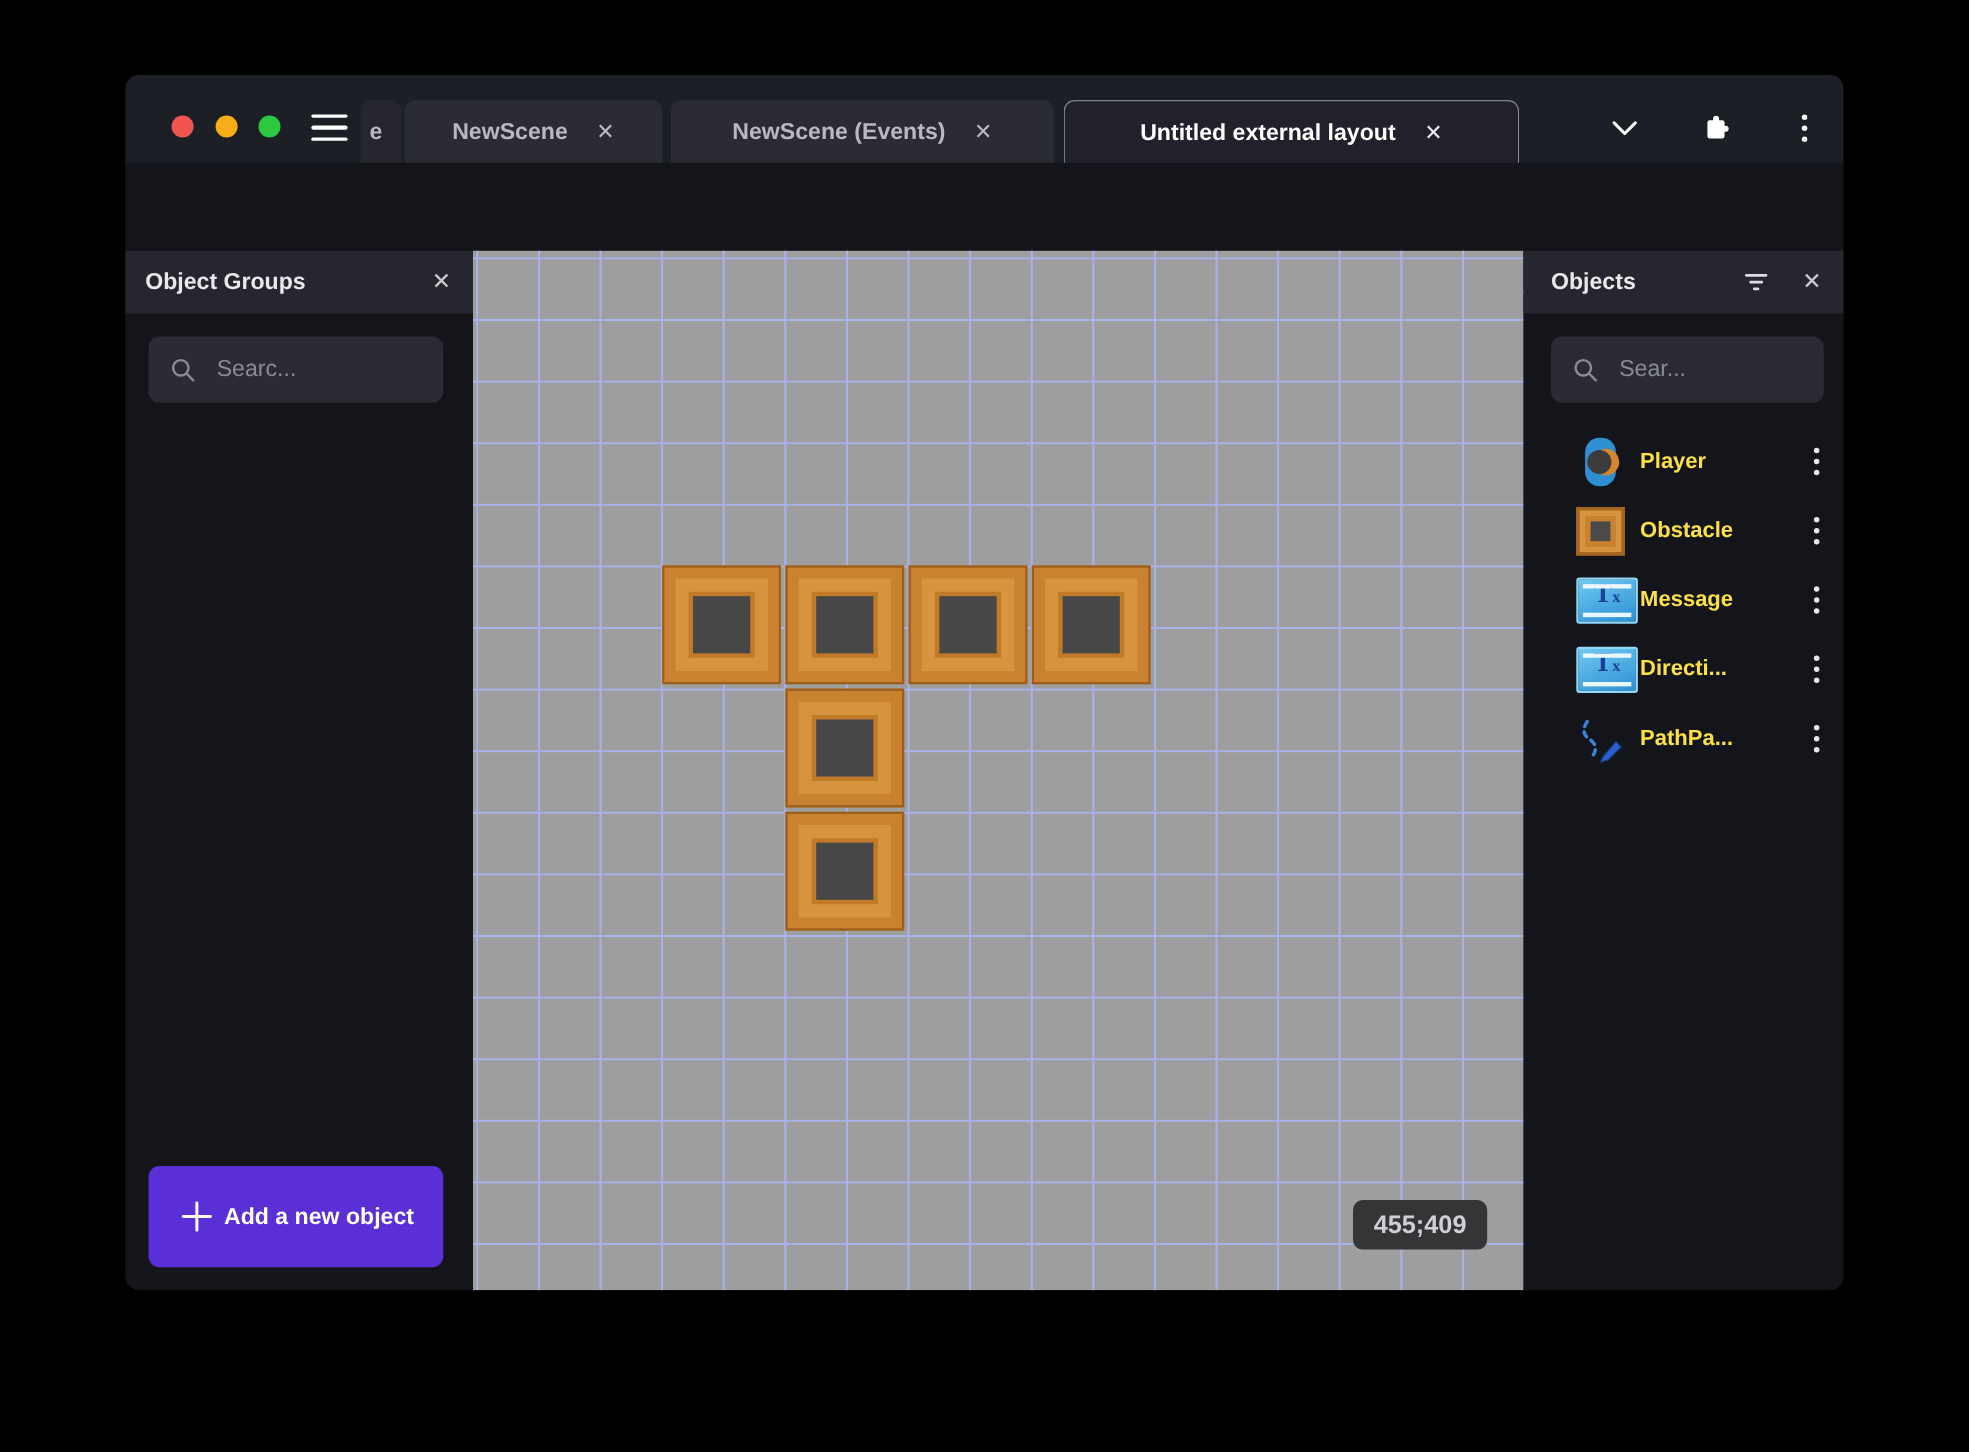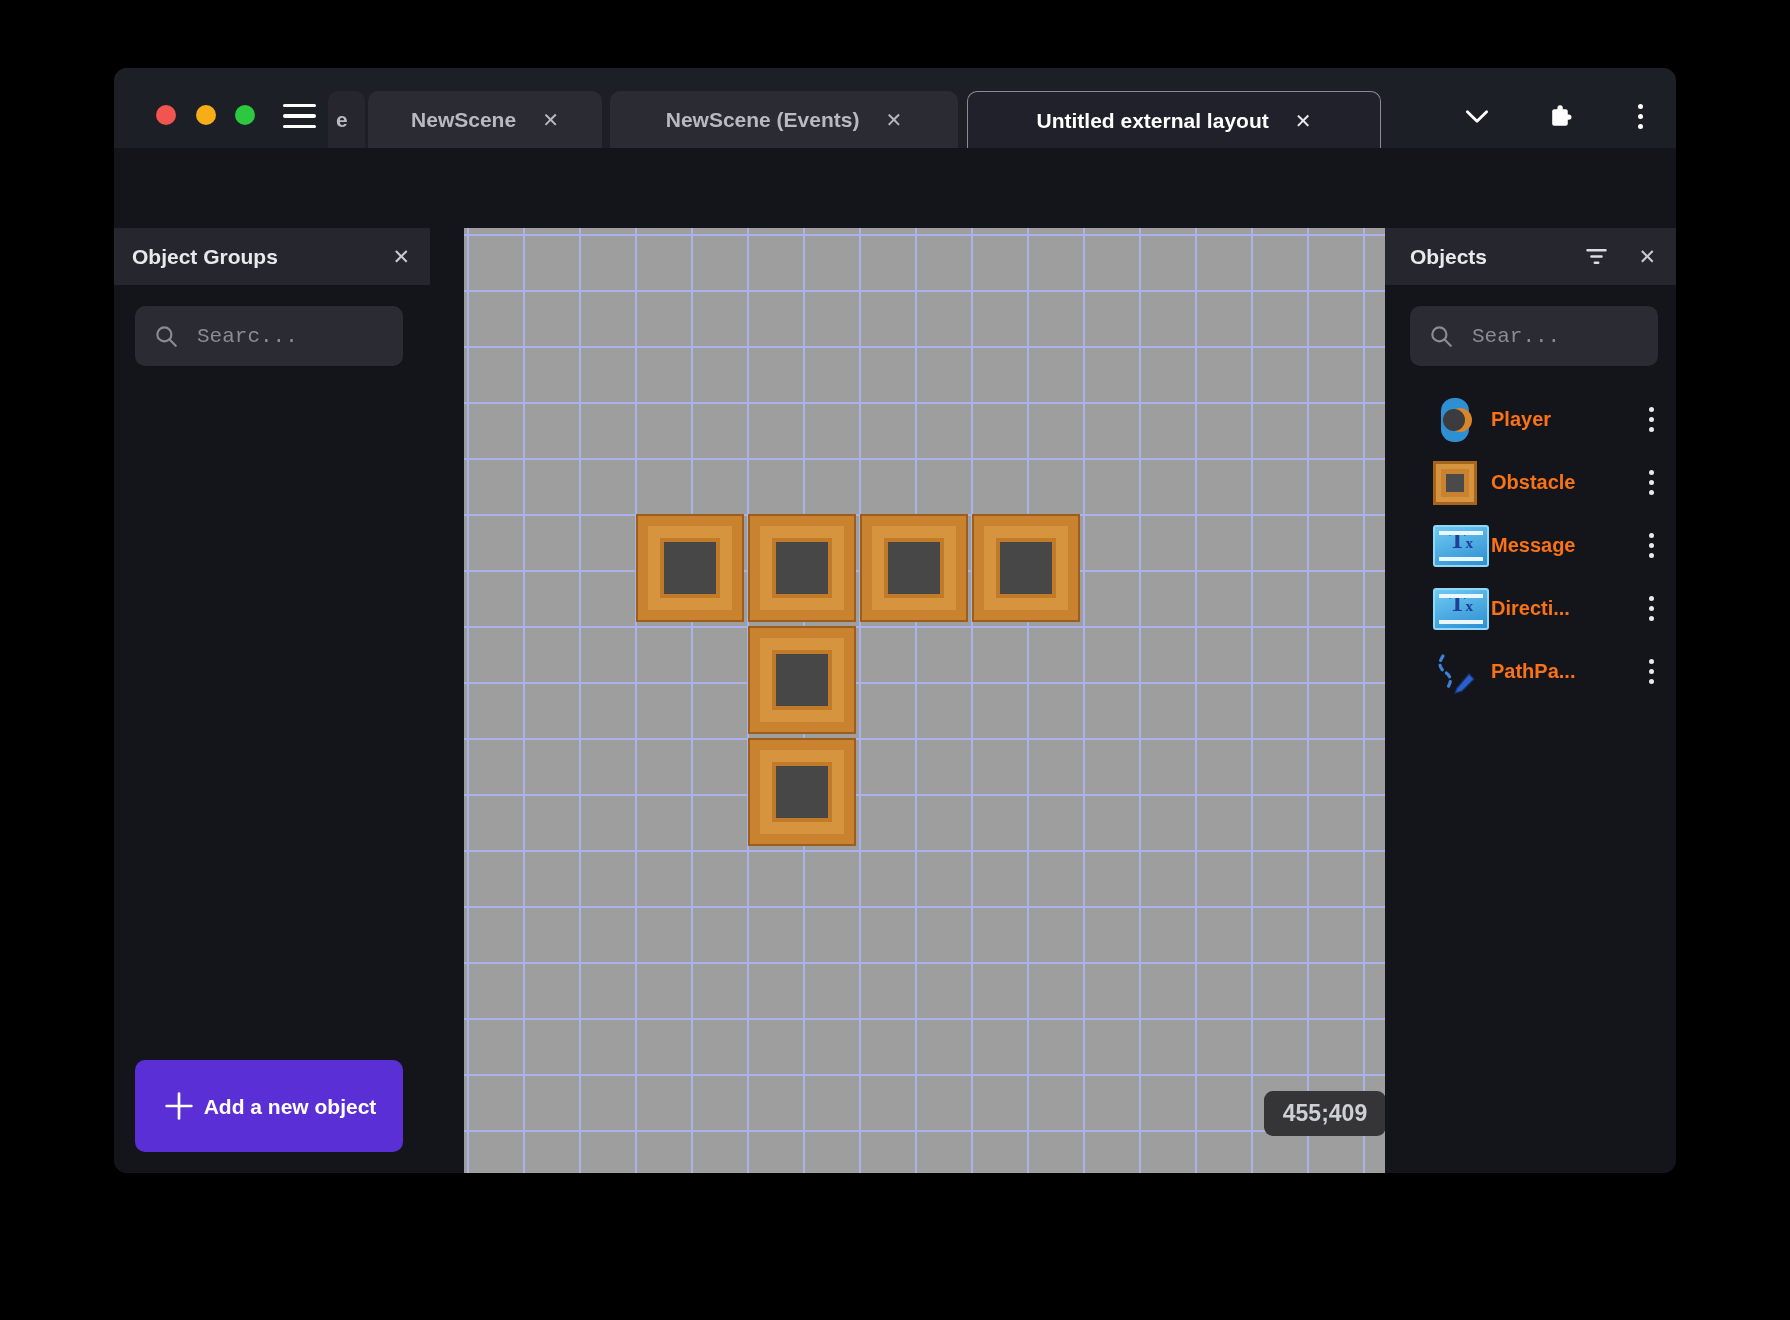--- a/index.html
+++ b/index.html
@@ -49,49 +49,49 @@
   .panel-right{left:1271px;width:291px;}
   .panel-header{position:absolute;left:0;top:0;width:100%;height:57px;background:#26272e;display:flex;align-items:center;box-sizing:border-box;}
   .panel-title{font-size:21px;font-weight:600;color:#e8e9ec;}
   .panel-left .panel-header{padding:0 20px 0 18px;justify-content:center;}
   .panel-right .panel-header{padding:0 20px 0 25px;}
   .hdr-x{margin-left:auto;color:#c9cacd;font-size:21px;cursor:pointer;}
   .hdr-filter{margin-left:auto;margin-right:28px;color:#dcdde2;cursor:pointer;display:grid;place-items:center;}
   .searchbox{position:absolute;top:78px;height:60px;background:#2a2b33;border-radius:10px;display:flex;align-items:center;gap:16px;padding:0 18px;box-sizing:border-box;}
   .panel-left .searchbox{left:21px;width:268px;}
   .panel-right .searchbox{left:25px;width:248px;}
-  .searchbox input{background:transparent;border:none;outline:none;color:#c8c9cf;font-size:21px;width:100%;font-family:Liberation Mono, monospace;}
+  .searchbox input{background:transparent;border:none;outline:none;color:#c8c9cf;font-size:21px;width:100%;font-family:Liberation Sans, sans-serif;}
   .searchbox input::placeholder{color:#8b8c93;opacity:1;}
   .search-glyph{color:#8b8c93;display:grid;place-items:center;}
   .add-btn{position:absolute;top:832px;height:92px;background:#5b2fd6;border-radius:10px;color:#fff;display:flex;align-items:center;cursor:pointer;}
   .panel-left .add-btn{left:21px;width:268px;}
   .panel-right .add-btn{left:25px;width:248px;}
   .add-btn .plus{margin-left:26px;display:grid;place-items:center;}
   .add-btn .btn-label{flex:1;text-align:center;font-size:21px;font-weight:700;line-height:37px;padding:0 26px 0 6px;}
   
   .obj-list{position:absolute;left:0;top:160px;width:100%;}
   .obj-row{height:63px;display:flex;align-items:center;padding-left:48px;box-sizing:border-box;cursor:pointer;}
   .obj-icon{width:44px;height:46px;position:relative;flex:0 0 auto;}
-  .obj-name{margin-left:14px;font-size:20px;font-weight:600;color:#f97316;}
+  .obj-name{margin-left:14px;font-size:20px;font-weight:600;color:#fde047;}
   .row-kebab{margin-left:auto;margin-right:22px;color:#e8e9ec;cursor:pointer;}
   .p-body{position:absolute;left:8px;top:1px;width:28px;height:44px;background:#2e8fd3;border-radius:13px;}
   .p-ring{position:absolute;left:15px;top:11px;width:24px;height:24px;border-radius:50%;background:#d8862c;}
   .p-head{position:absolute;left:10px;top:12px;width:22px;height:22px;border-radius:50%;background:#3c3c3e;}
   .obsticon{width:44px;height:44px;box-sizing:border-box;background:#c9822f;border:3px solid #a4661f;box-shadow:inset 0 0 0 5px #d7943e;position:relative;}
   .obsticon::after{content:"";position:absolute;inset:10px;background:#4a4a4a;}
   .txicon{width:56px;height:42px;background:linear-gradient(160deg,#6ec9f2,#2e8fd2);border:2px solid #8fd8f8;border-radius:3px;box-sizing:border-box;
     display:flex;align-items:flex-start;justify-content:center;position:relative;}
   .txicon .bar{position:absolute;left:4px;right:4px;height:4px;background:#eaf7fe;}
   .txicon .bar.top{top:4px;} .txicon .bar.bot{bottom:4px;}
   .tx-text{font-family:"Liberation Serif", serif;font-weight:bold;color:#1d3f96;font-size:25px;line-height:1;}
   .tx-text small{font-size:15px;}
   
   .canvas{position:absolute;left:316px;top:160px;width:955px;height:945px;background-color:#9e9e9e;overflow:hidden;
     background-image:linear-gradient(to right,#a9b2ea 2px,transparent 2px),linear-gradient(to bottom,#a9b2ea 2px,transparent 2px);
-    background-size:56px 56px;background-position:3px 6px;margin-left:34px;}
+    background-size:56px 56px;background-position:3px 6px;}
   .tile{position:absolute;width:108px;height:108px;box-sizing:border-box;background:#c07a28;border:2px solid #9c5f1b;
     box-shadow:inset 0 0 0 10px #c9822f, inset 0 0 0 22px #d7943e;}
   .tile::after{content:"";position:absolute;left:50%;top:50%;width:52px;height:52px;transform:translate(-50%,-50%);background:#474747;}
   .coord-badge{position:absolute;left:800px;top:863px;width:122px;height:45px;background:#353538;border-radius:9px;
     display:flex;align-items:center;justify-content:center;color:#cfd0d3;font-size:23px;font-weight:700;}
 </style>
 </head>
 <body>
 
 <div class="stage">

